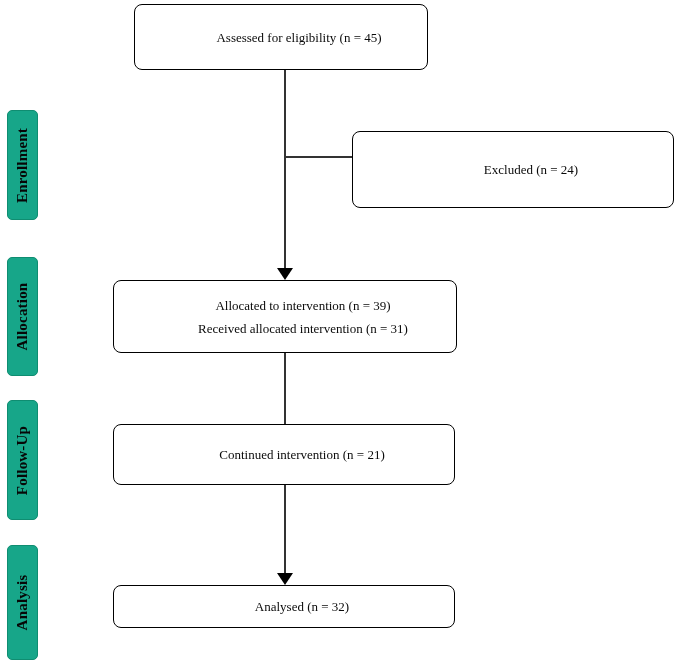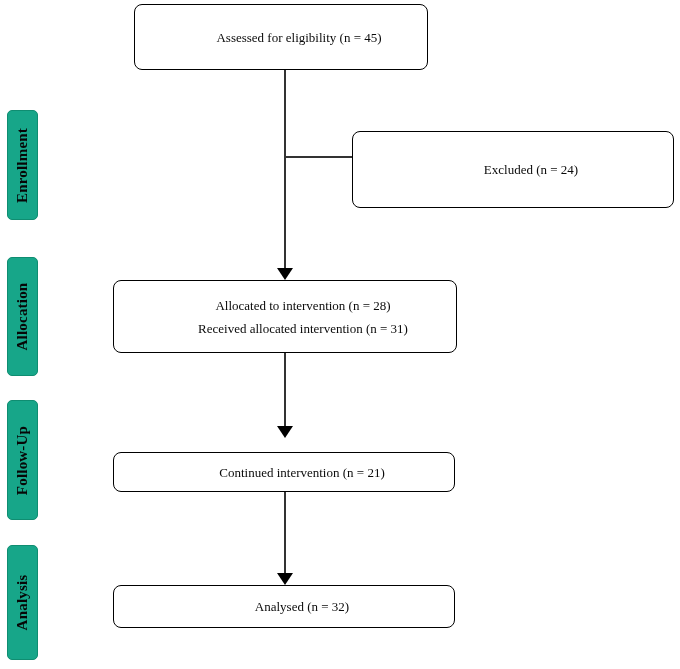--- a/index.html
+++ b/index.html
@@ -34,21 +34,21 @@
     justify-content: center;
     text-align: center;
     font-size: 13px;
     line-height: 23px;
     color: #0a0a0a;
     padding-left: 36px;
   }
   #box-eligibility { left: 134px; top: 4px;   width: 294px; height: 66px; }
   #box-excluded    { left: 352px; top: 119px; width: 322px; height: 77px; margin-top: 12px; }
   #box-allocated   { left: 113px; top: 280px; width: 344px; height: 73px; }
-  #box-continued   { left: 113px; top: 452px; width: 342px; height: 40px; text-align: right; }
+  #box-continued   { left: 113px; top: 424px; width: 342px; height: 61px; text-align: right; }
   #box-analysed    { left: 113px; top: 585px; width: 342px; height: 43px; }
 
   
   .stage {
     position: absolute;
     left: 7px;
     width: 31px;
     background: var(--stage-fill);
     border: 1px solid var(--stage-border);
     border-radius: 5px;
@@ -124,21 +124,21 @@
 
   <div class="box" id="box-eligibility">
     <div class="box-line">Assessed for eligibility (n = 45)</div>
   </div>
 
   <div class="box" id="box-excluded">
     <div class="box-line">Excluded (n = 24)</div>
   </div>
 
   <div class="box" id="box-allocated">
-    <div class="box-line">Allocated to intervention (n = 28)</div>
+    <div class="box-line">Allocated to intervention (n = 39)</div>
     <div class="box-line">Received allocated intervention (n = 31)</div>
   </div>
 
   <div class="box" id="box-continued">
     <div class="box-line">Continued intervention (n = 21)</div>
   </div>
 
   <div class="box" id="box-analysed">
     <div class="box-line">Analysed (n = 32)</div>
   </div>

